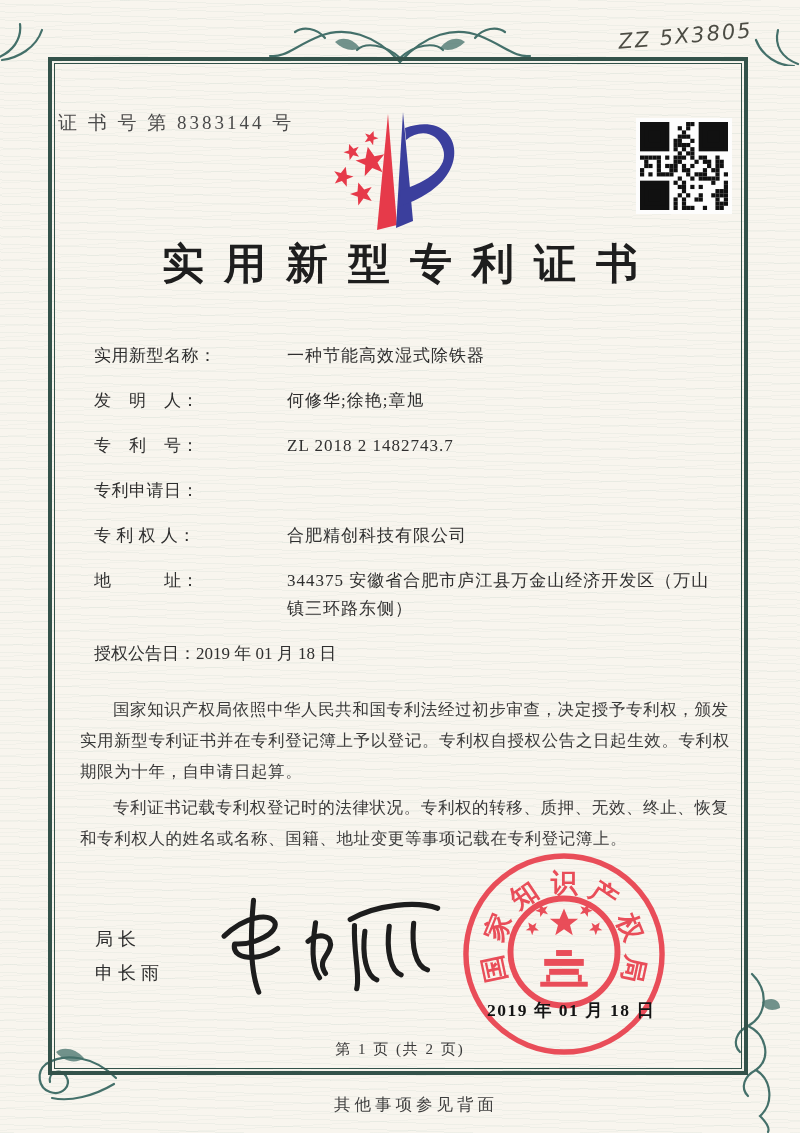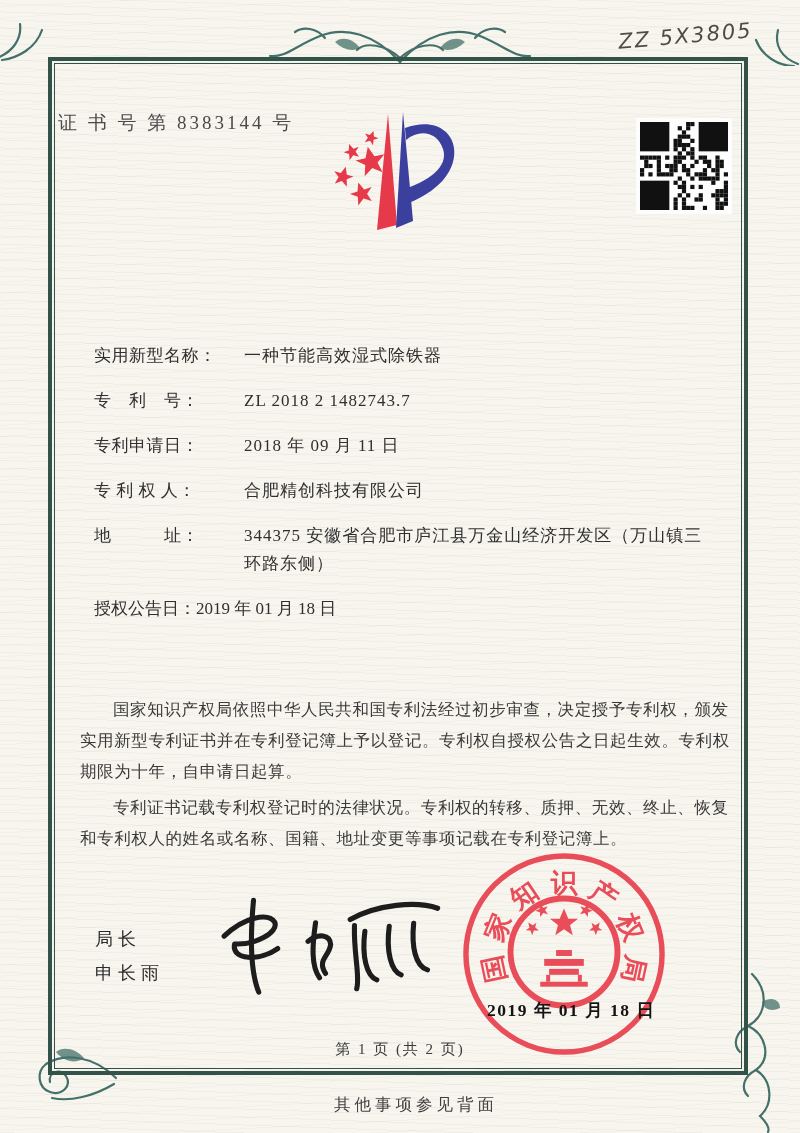--- a/index.html
+++ b/index.html
@@ -18,21 +18,21 @@
   .handwritten-note{position:absolute;top:22px;left:618px;width:180px;
     font-family:"DejaVu Sans","Liberation Sans",sans-serif;
     font-size:21px;font-style:italic;letter-spacing:2px;color:#4c4c44;
     transform:rotate(-5deg);}
   .cert-no{position:absolute;top:110px;left:58px;font-size:19px;letter-spacing:3px;color:#4a4a4a;}
   .logo{position:absolute;top:110px;left:300px;width:175px;height:128px;}
   .qr{position:absolute;top:118px;left:636px;width:96px;height:96px;background:#fdfdfd;padding:4px;box-sizing:border-box;}
   .title{position:absolute;top:236px;left:0;width:100%;text-align:center;
     font-size:42px;font-weight:700;letter-spacing:20px;color:#1e1e1e;text-indent:20px;}
   .fields{position:absolute;top:342px;left:94px;width:616px;font-size:17px;color:#2f2f2f;}
-  .field-row{display:flex;align-items:flex-start;line-height:28px;margin-bottom:17px;}
+  .field-row{display:flex;align-items:flex-start;line-height:28px;margin-bottom:17px;gap:43px;}
   .field-label{flex:0 0 126px;letter-spacing:0.5px;white-space:nowrap;}
   .field-value{flex:1;letter-spacing:1px;margin-left:24px;}
   .grant-row{display:flex;line-height:28px;margin-top:2px;}
   .grant-pair{display:flex;white-space:nowrap;}
   .grant-pair.right{margin-left:62px;}
   .paragraphs{position:absolute;top:694px;left:80px;width:650px;font-size:16.5px;color:#3a3a3a;}
   .paragraphs p{margin:0 0 5px 0;line-height:31px;text-indent:2em;letter-spacing:0.6px;}
   .director{position:absolute;top:922px;left:95px;font-size:18px;color:#2c2c2c;}
   .director div{letter-spacing:5px;line-height:34px;}
   .signature{position:absolute;top:882px;left:210px;width:245px;height:115px;transform:rotate(-2deg);}
@@ -240,33 +240,37 @@
       <rect x="80" y="76" width="4" height="4"></rect>
       <rect x="32" y="80" width="4" height="4"></rect>
       <rect x="40" y="80" width="4" height="4"></rect>
       <rect x="44" y="80" width="4" height="4"></rect>
       <rect x="48" y="80" width="4" height="4"></rect>
       <rect x="60" y="80" width="4" height="4"></rect>
       <rect x="72" y="80" width="4" height="4"></rect>
       <rect x="76" y="80" width="4" height="4"></rect>
     </svg>
 
+  <div class="title">实用新型专利证书</div>
 
   <div class="fields">
     <div class="field-row">
       <span class="field-label">实用新型名称：</span>
       <span class="field-value">一种节能高效湿式除铁器</span>
     </div>
     <div class="field-row">
+      <span class="field-label">发　明　人：</span>
+      <span class="field-value">何修华;徐艳;章旭</span>
+    </div>
+    <div class="field-row">
       <span class="field-label">专　利　号：</span>
       <span class="field-value">ZL 2018 2 1482743.7</span>
     </div>
     <div class="field-row">
       <span class="field-label">专利申请日：</span>
-      <span class="field-value">2018 年 09 月 11 日</span>
     </div>
     <div class="field-row">
       <span class="field-label">专 利 权 人：</span>
       <span class="field-value">合肥精创科技有限公司</span>
     </div>
     <div class="field-row">
       <span class="field-label">地　　　址：</span>
       <span class="field-value" style="max-width:470px">344375 安徽省合肥市庐江县万金山经济开发区（万山镇三环路东侧）</span>
     </div>
     <div class="grant-row">

